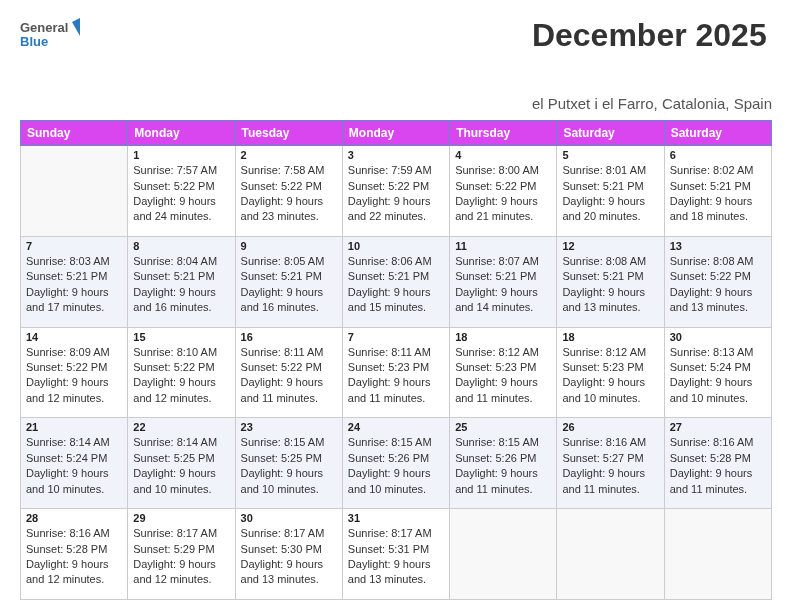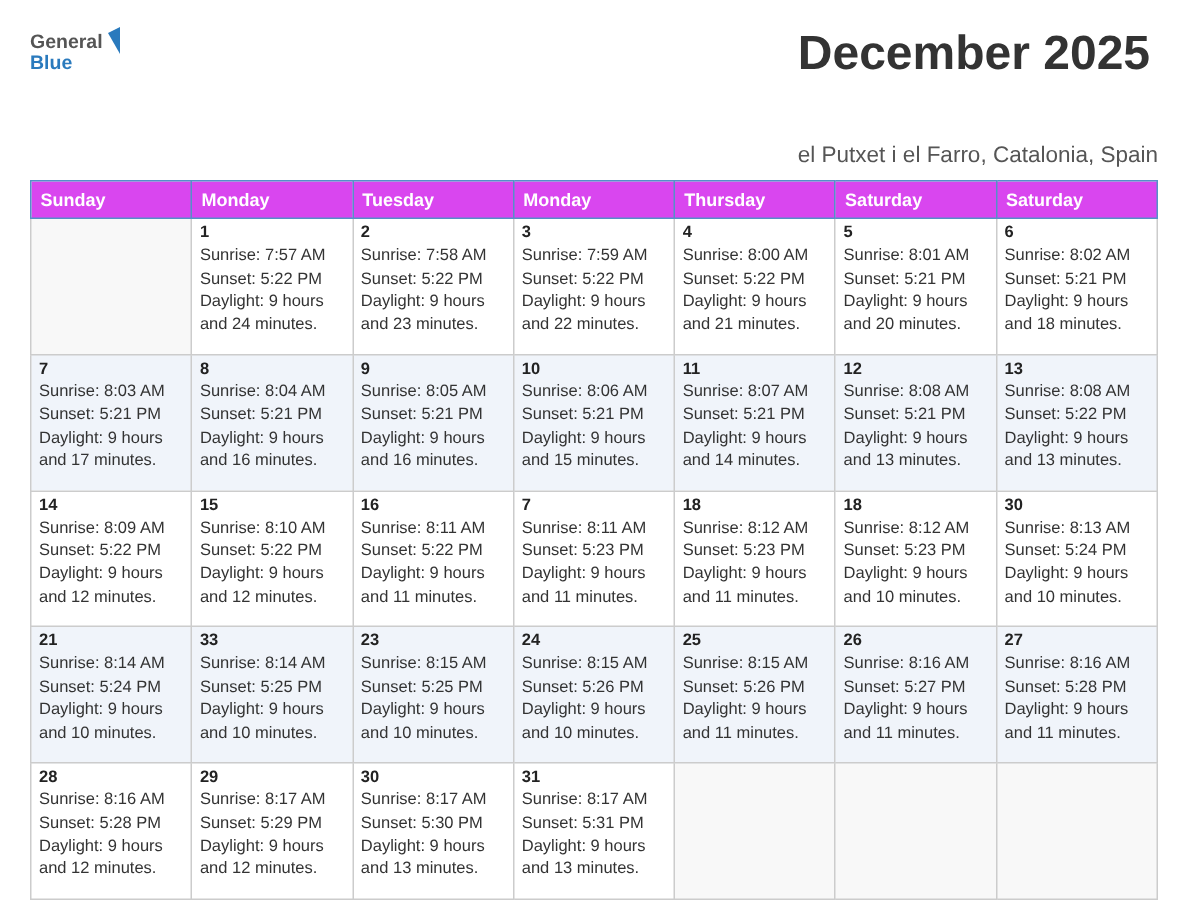--- a/index.html
+++ b/index.html
@@ -202,21 +202,21 @@
             <div class="day-num">30</div>
             <div class="day-info">Sunrise: 8:13 AM<br>Sunset: 5:24 PM<br>Daylight: 9 hours<br>and 10 minutes.</div>
           </td>
         </tr>
         <tr class="row-shaded">
           <td>
             <div class="day-num">21</div>
             <div class="day-info">Sunrise: 8:14 AM<br>Sunset: 5:24 PM<br>Daylight: 9 hours<br>and 10 minutes.</div>
           </td>
           <td>
-            <div class="day-num">33</div>
+            <div class="day-num">22</div>
             <div class="day-info">Sunrise: 8:14 AM<br>Sunset: 5:25 PM<br>Daylight: 9 hours<br>and 10 minutes.</div>
           </td>
           <td>
             <div class="day-num">23</div>
             <div class="day-info">Sunrise: 8:15 AM<br>Sunset: 5:25 PM<br>Daylight: 9 hours<br>and 10 minutes.</div>
           </td>
           <td>
             <div class="day-num">24</div>
             <div class="day-info">Sunrise: 8:15 AM<br>Sunset: 5:26 PM<br>Daylight: 9 hours<br>and 10 minutes.</div>
           </td>

